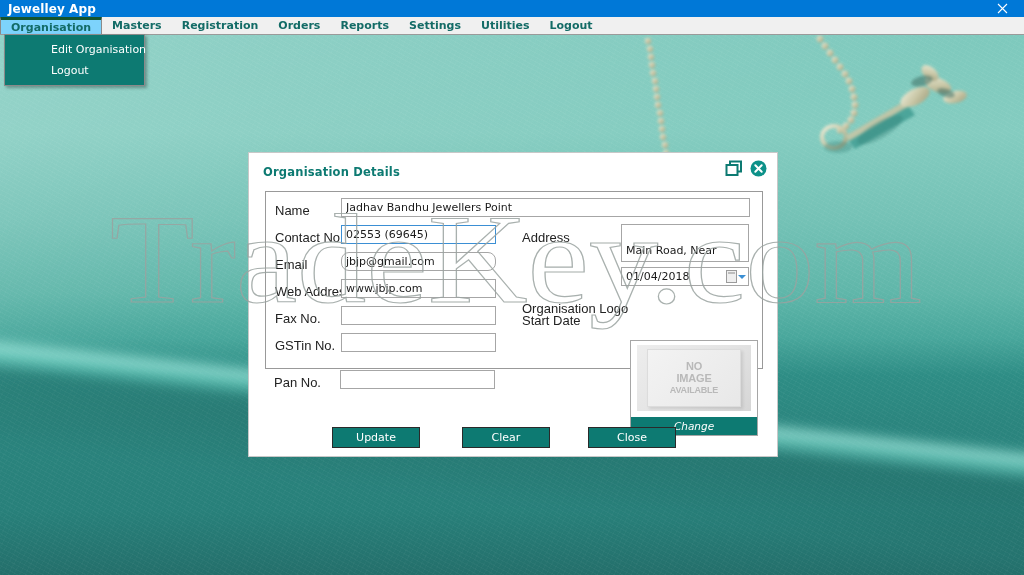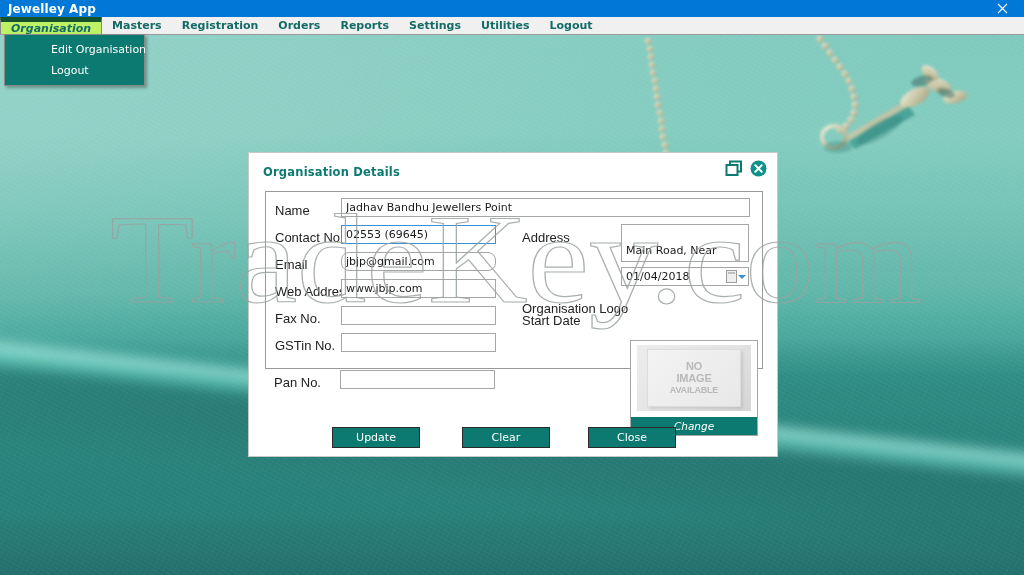--- a/index.html
+++ b/index.html
@@ -53,27 +53,26 @@
     display: flex; align-items: center;
     padding: 0 10px;
     font-size: 11px;
     font-weight: bold;
     color: #136b66;
     font-family: "DejaVu Sans", sans-serif;
     white-space: nowrap;
     box-sizing: border-box;
   }
   .menu-item.open {
-    background: #bef264;
+    background: #7dd3fc;
     border-left: 1px solid #8a8a8a;
     border-right: 1px solid #8a8a8a;
-    border-top: 6px solid #14532d;
+    border-top: 4px solid #14532d;
     margin-top: -1px;
     padding-top: 1px;
-    font-style: italic;
   }
 
   
   .dropdown {
     position: absolute;
     left: 4px; top: 34px;
     width: 141px;
     background: #0d7a72;
     border: 1px solid #8a8a8a;
     box-shadow: 2px 2px 3px rgba(0,0,0,0.30);

